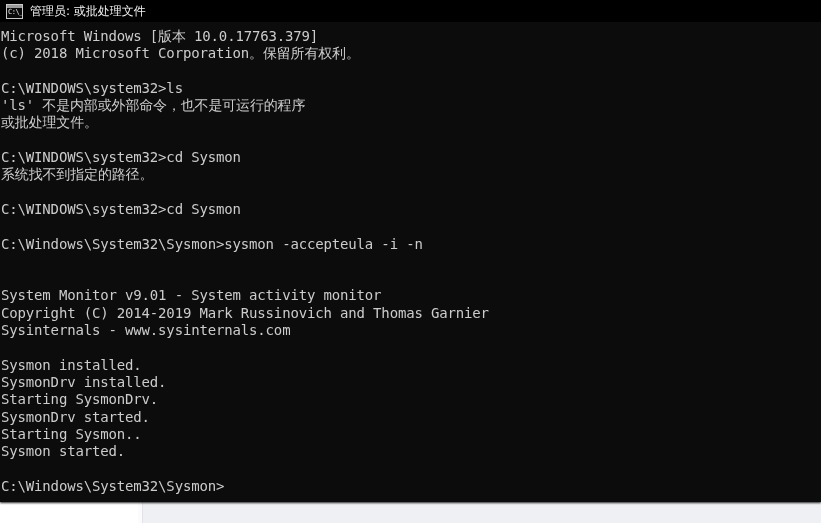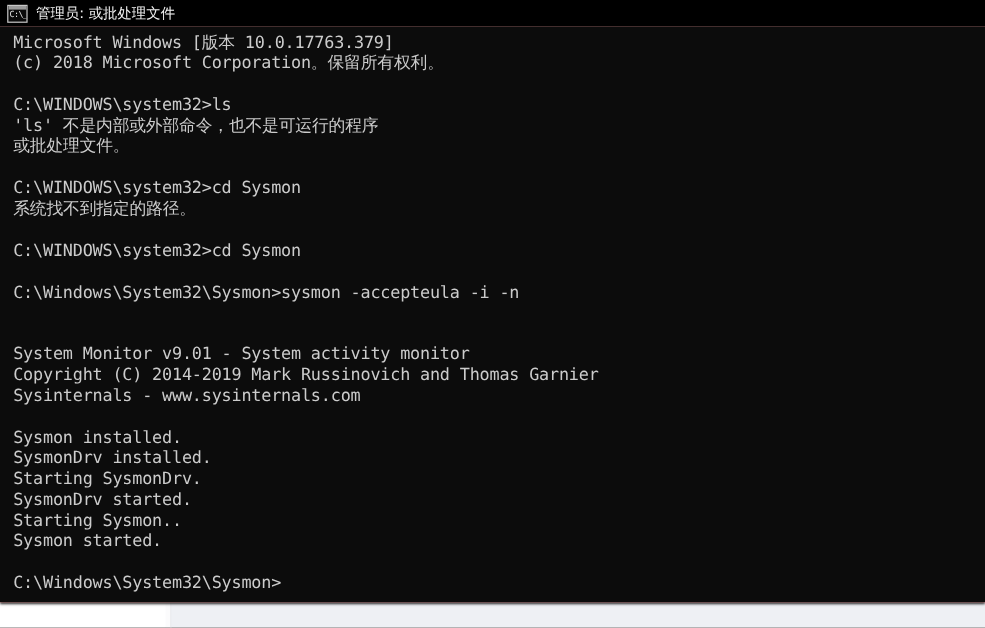--- a/index.html
+++ b/index.html
@@ -47,21 +47,21 @@
     background: #eef0f4;
   }
 
   
   #console-window {
     position: absolute;
     left: 0;
     top: 0;
     width: 821px;
     height: 502px;
-    background: #fca5a5;
+    background: #0369a1;
     box-shadow: 0 1px 2px rgba(0,0,0,0.85);
     overflow: hidden;
   }
 
   
   #title-bar {
     position: relative;
     height: 22px;
     background: #000000;
     display: flex;
@@ -105,21 +105,21 @@
     line-height: 14px;
     color: #f2f2f2;
     white-space: nowrap;
   }
 
   
   #console-body {
     position: relative;
     height: 480px;
     background: #0c0c0c;
-    padding: 6px 0 0 11px;
+    padding: 6px 0 0 1px;
     box-sizing: border-box;
     overflow: hidden;
   }
   #console-text {
     margin: 0;
     padding: 0;
     font-family: "DejaVu Sans Mono", "Liberation Mono", monospace;
     font-size: 14px;
     line-height: 17.3px;
     color: #cccccc;

